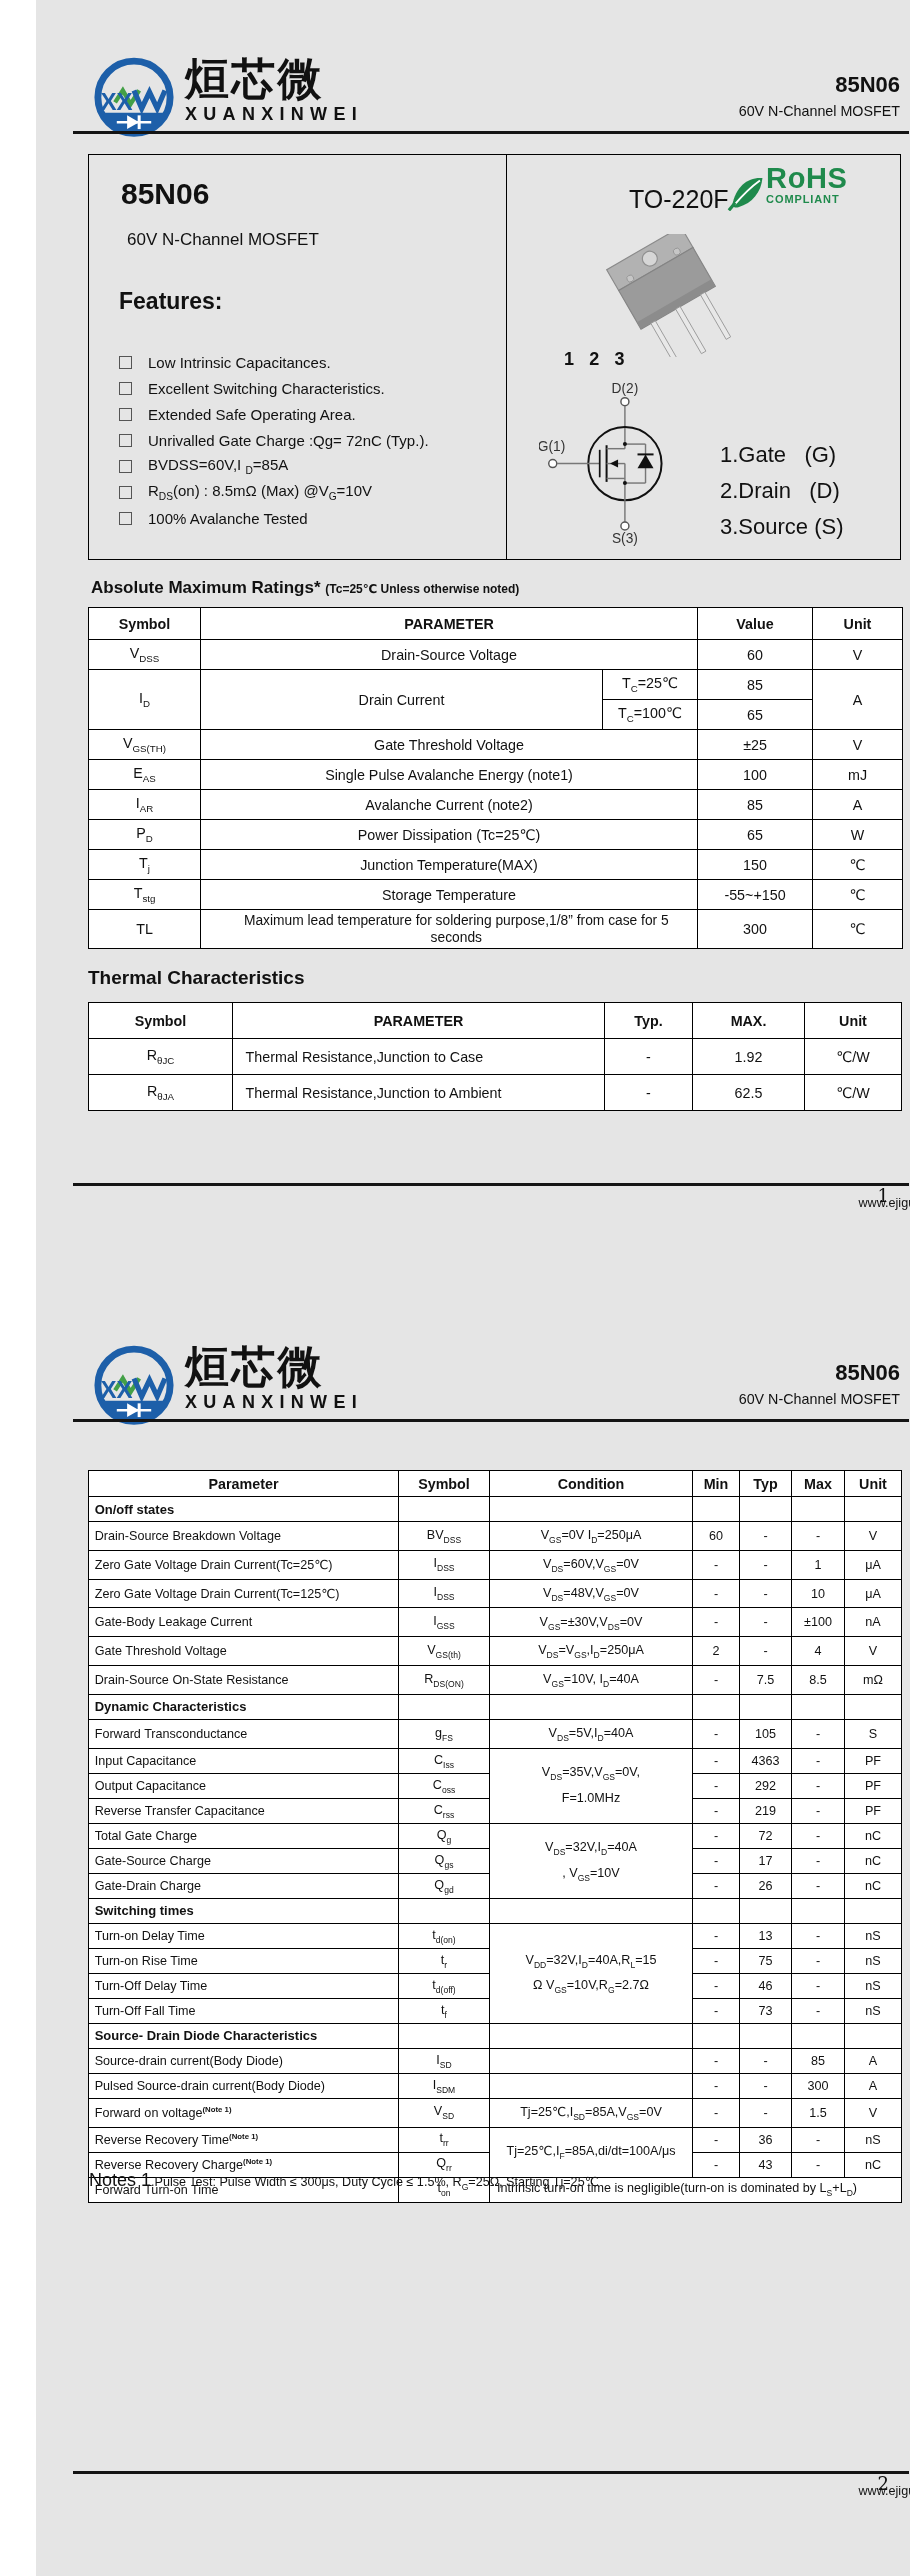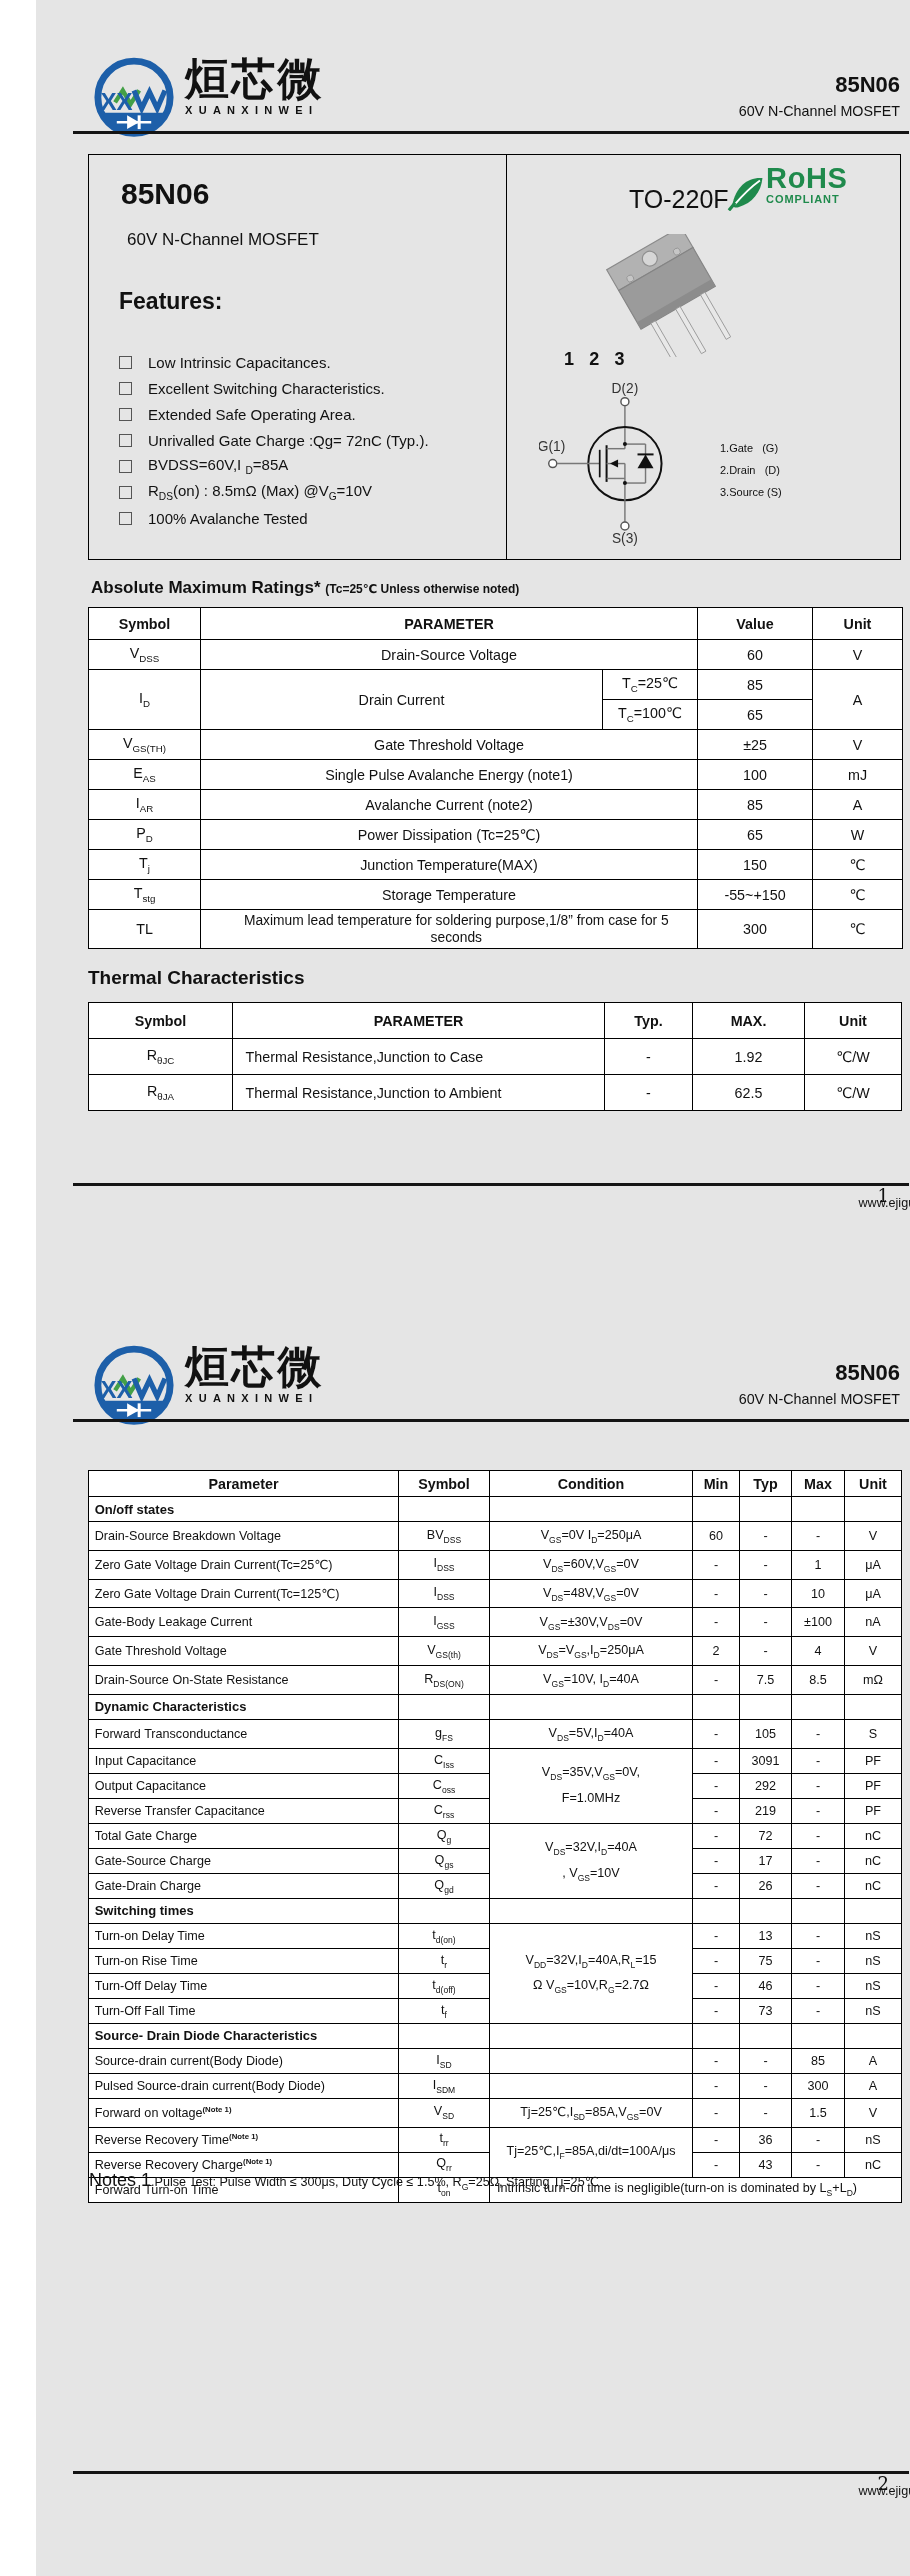--- a/index.html
+++ b/index.html
@@ -4,21 +4,21 @@
 <style>
   html,body{margin:0;padding:0;background:#fff;}
   body{width:910px;font-family:"Liberation Sans","DejaVu Sans",sans-serif;color:#111;}
   .page{position:relative;width:910px;height:1288px;background:#e5e5e5;overflow:hidden;margin-left:36px;}
 
   
   .logo{position:absolute;left:55px;top:56px;display:flex;align-items:flex-start;}
   .logo svg{width:86px;height:86px;}
   .logo-text{margin-left:8px;}
   .logo-cn{font-size:44px;font-weight:bold;line-height:1.05;letter-spacing:2.3px;}
-  .logo-en{font-size:11px;letter-spacing:6.3px;margin-top:2.3px;font-weight:bold;}
+  .logo-en{font-size:18px;letter-spacing:6.3px;margin-top:2.3px;font-weight:bold;}
   .head-right{position:absolute;right:46px;top:72px;text-align:right;}
   .head-part{font-size:22px;font-weight:bold;}
   .head-sub{font-size:14.3px;margin-top:4.6px;}
   .rule{position:absolute;left:37px;right:37px;height:2.9px;background:#141414;}
   .rule.hdr{top:131px;}
   .rule.ftr{top:1183px;}
   .ftr-url{position:absolute;left:0;right:0;top:1196px;text-align:right;font-size:12.6px;}
   .ftr-page{position:absolute;right:57px;top:1185px;font-size:18px;font-family:"DejaVu Serif",serif;}
 
   
@@ -34,21 +34,21 @@
 
   .pkg-name{position:absolute;left:122px;top:30px;font-size:25px;}
   .rohs{position:absolute;left:220px;top:9.2px;display:flex;}
   .rohs svg{width:38px;height:38px;margin-top:9.2px;}
   .rohs-text{margin-left:1.1px;color:#1f8a4c;}
   .rohs-big{font-size:29px;font-weight:bold;line-height:1;letter-spacing:0.6px;}
   .rohs-small{font-size:11px;font-weight:bold;letter-spacing:0.9px;}
   .pkg-img{position:absolute;left:68px;top:79px;}
   .pins{position:absolute;left:57px;top:194px;font-size:18px;font-weight:bold;word-spacing:10.3px;}
   .schem{position:absolute;left:32px;top:228px;}
-  .legend{position:absolute;left:213px;top:287px;font-size:11px;white-space:pre;}
+  .legend{position:absolute;left:213px;top:287px;font-size:22px;white-space:pre;}
   .legend div{margin-bottom:9.8px;}
 
   
   .sec-title{position:absolute;font-weight:bold;}
   #absTitle{left:55px;top:578px;font-size:17px;}
   #absTitle .note{font-size:12px;}
   #thermTitle{left:52px;top:967px;font-size:19px;}
   #elecTitle{left:66px;top:157px;font-size:17px;}
 
   
@@ -444,21 +444,21 @@
           <td>-</td>
           <td>105</td>
           <td>-</td>
           <td>S</td>
         </tr>
         <tr>
           <td class="param">Input Capacitance</td>
           <td class="sym">C<sub>Iss</sub></td>
           <td class="cond" rowspan="3">V<sub>DS</sub>=35V,V<sub>GS</sub>=0V,<br>F=1.0MHz</td>
           <td>-</td>
-          <td>3091</td>
+          <td>4363</td>
           <td>-</td>
           <td>PF</td>
         </tr>
         <tr>
           <td class="param">Output Capacitance</td>
           <td class="sym">C<sub>oss</sub></td>
           <td>-</td>
           <td>292</td>
           <td>-</td>
           <td>PF</td>

